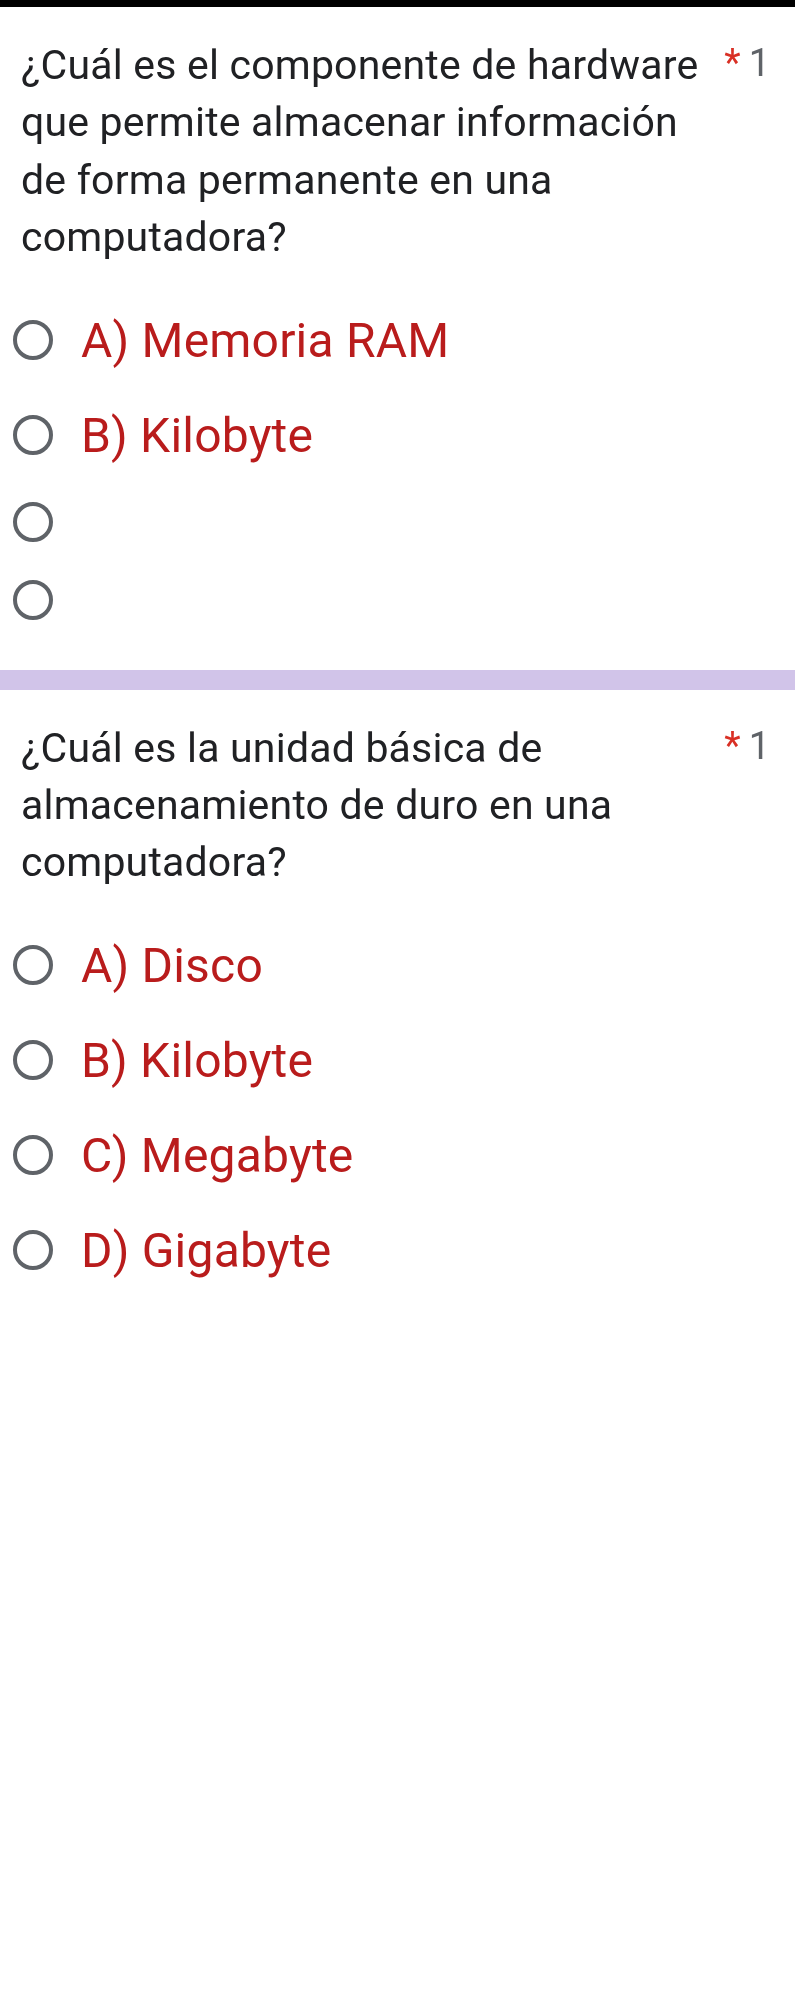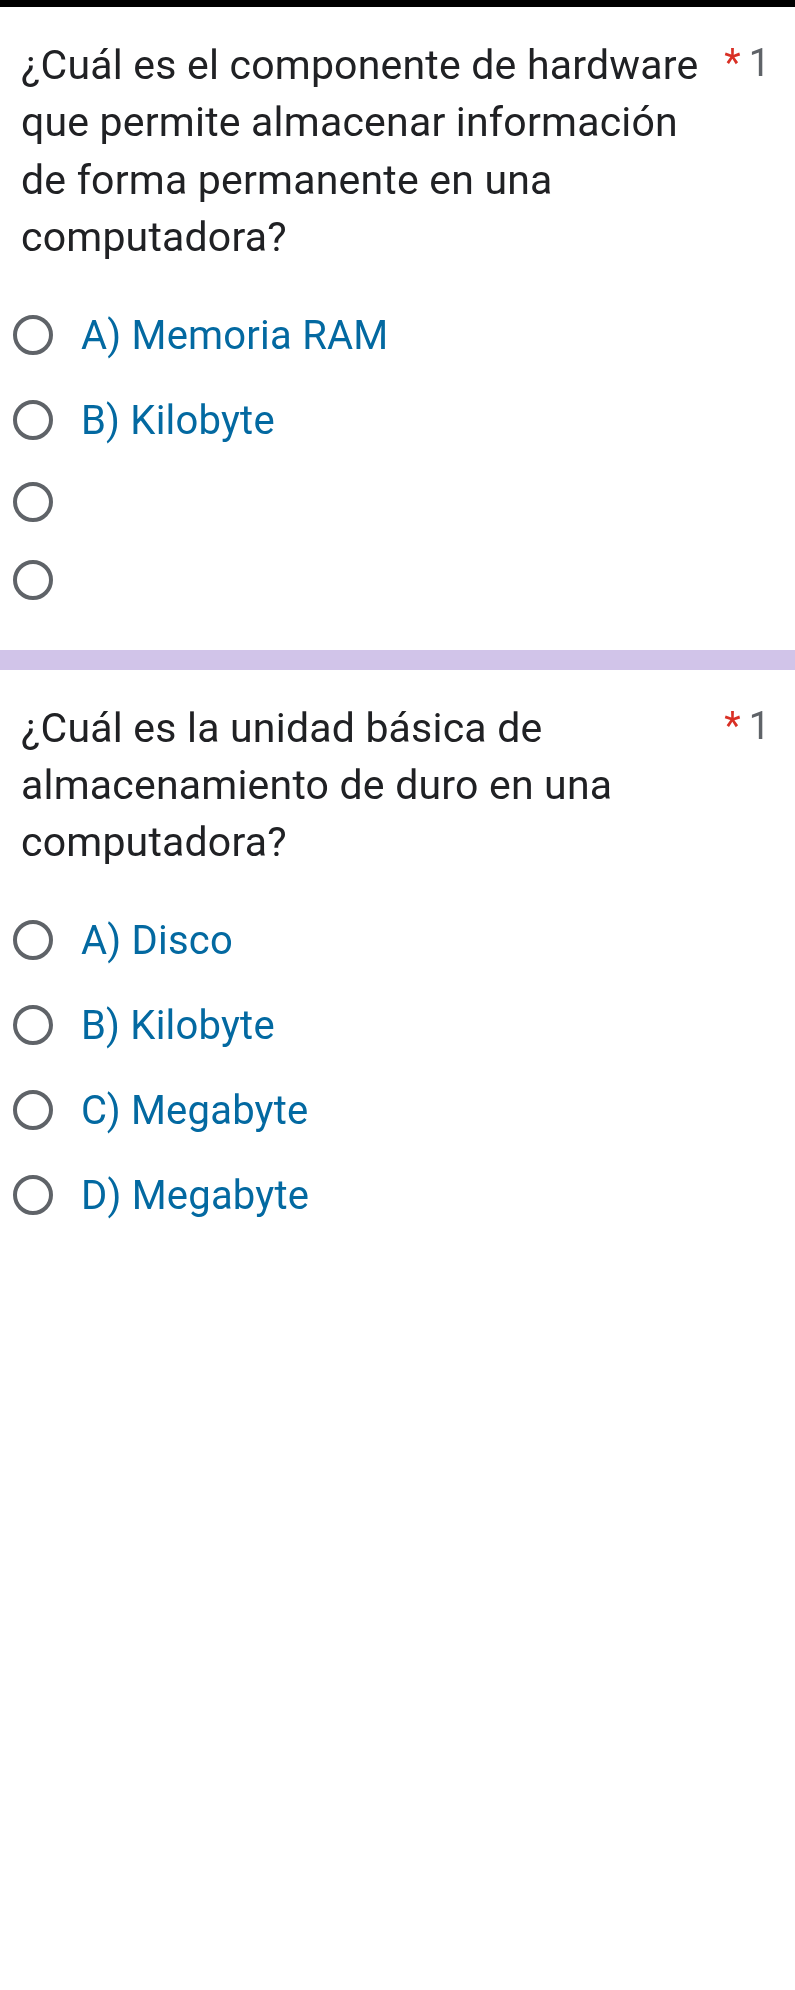--- a/index.html
+++ b/index.html
@@ -64,22 +64,22 @@
     }
     .radio {
       width: 40px;
       height: 40px;
       border: 4px solid #5f6368;
       border-radius: 50%;
       flex-shrink: 0;
       background: #ffffff;
     }
     .option-label {
-      font-size: 40px;
-      color: #0369a1;
+      font-size: 48px;
+      color: #b91c1c;
       letter-spacing: 0.2px;
     }
     .separator {
       height: 20px;
       background: #d1c4e9;
       width: 100%;
       margin-top: 10px;
     }
   </style>
 </head>
@@ -131,16 +131,16 @@
     <div class="option-row">
       <div class="radio"></div>
       <span class="option-label">B) Kilobyte</span>
     </div>
     <div class="option-row">
       <div class="radio"></div>
       <span class="option-label">C) Megabyte</span>
     </div>
     <div class="option-row">
       <div class="radio"></div>
-      <span class="option-label">D) Megabyte</span>
+      <span class="option-label">D) Gigabyte</span>
     </div>
   </div>
 </div>
 
 </body></html>

